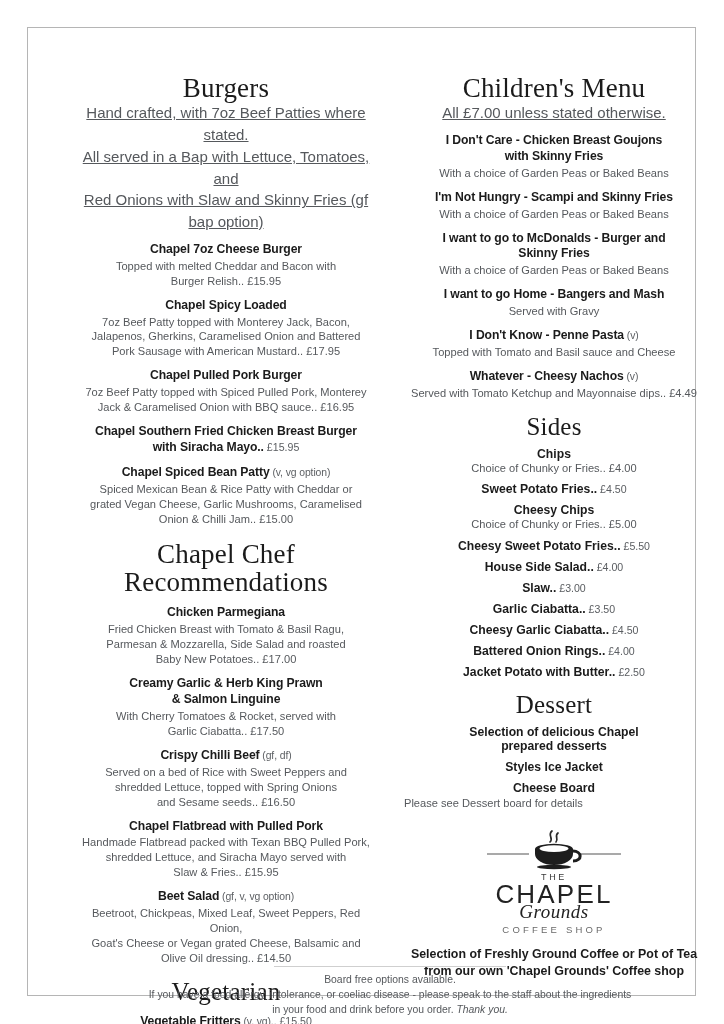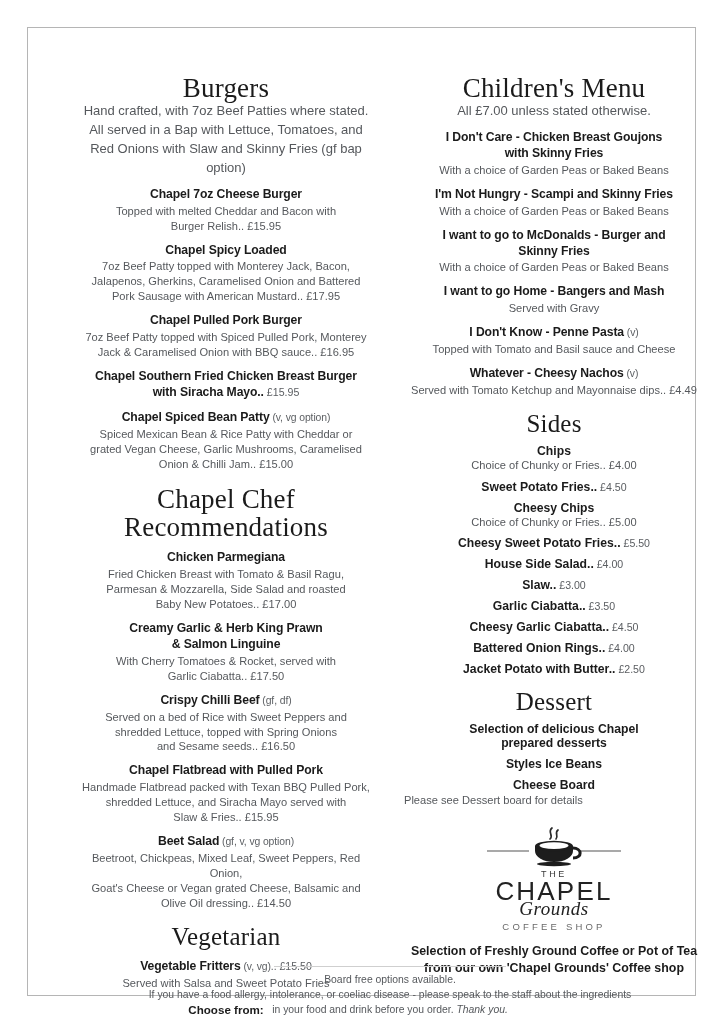--- a/index.html
+++ b/index.html
@@ -33,24 +33,25 @@
     text-align:center;
     color:#1b1b1b;
     letter-spacing:0.2px;
     line-height:1.05;
   }
   .st-xl{font-size:27px;}
   .st-lg{font-size:25px;}
 
   .intro{
     text-align:center;
-    font-size:13px;
+    font-size:15px;
     color:#55585c;
     line-height:1.45;
     font-weight:400;
+    text-decoration:underline;
   }
   .item{ text-align:center; margin-top:9px; }
   .item-name{
     font-size:12.2px;
     font-weight:700;
     color:#1b1b1b;
     line-height:1.3;
     letter-spacing:-0.1px;
   }
   .tag{ font-weight:400; font-size:10.4px; color:#5d6064; }
@@ -261,21 +262,21 @@
             </div>
         </div>
 
         <div class="sec">
           <div class="section-title st-lg">Dessert</div>
           <div>
               <div class="side-item">
                 <div class="side-name">Selection of delicious Chapel<br>prepared desserts</div>
               </div>
               <div class="side-item">
-                <div class="side-name">Styles Ice Beans</div>
+                <div class="side-name">Styles Ice Jacket</div>
               </div>
               <div class="side-item">
                 <div class="side-name">Cheese Board</div>
               </div>
             </div>
           <div class="item-desc" style="">Please see Dessert board for details</div>
         </div>
 
         <div class="logo-wrap">
           <svg class="logo-cup" width="150" height="44" viewBox="0 0 150 44">

